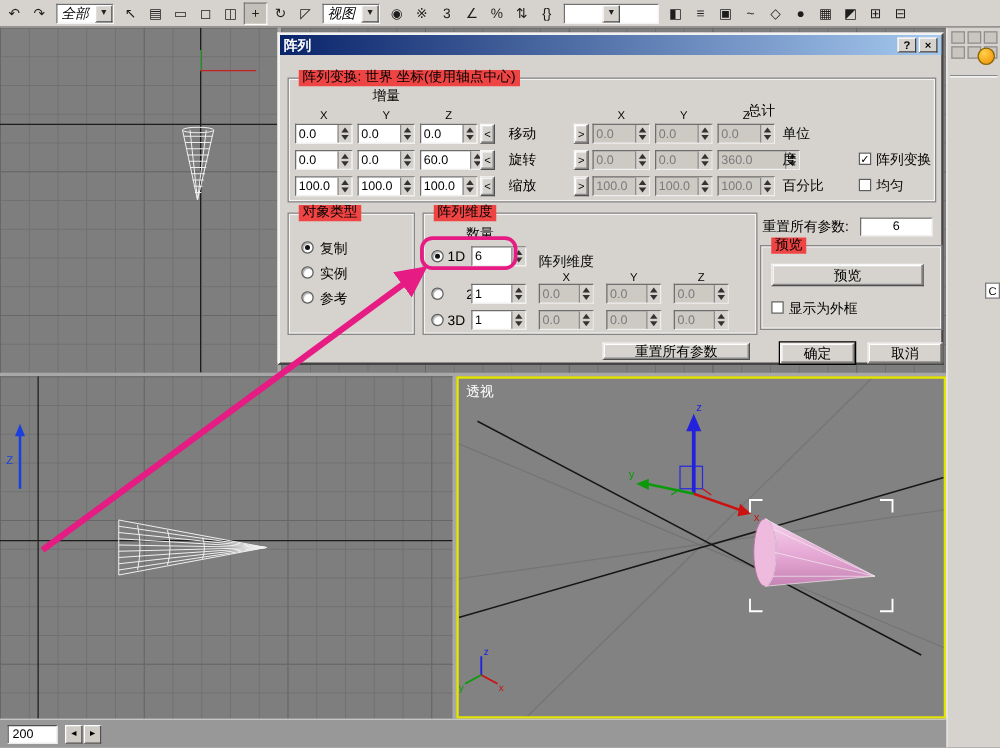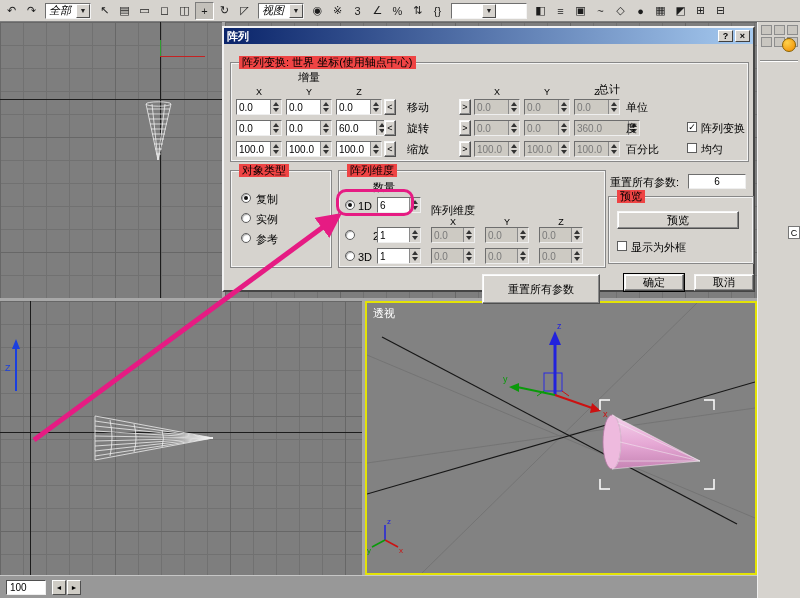--- a/index.html
+++ b/index.html
@@ -402,41 +402,41 @@
   <span class="lbl" style="left:386px;top:148px">重置所有参数:</span>
   <span style="position:absolute;left:464px;top:146px;width:58px;height:15px;background:#fff;border:1px solid;border-color:#6e6e6e #efefef #efefef #6e6e6e;font-size:10px;text-align:center;line-height:13px">6</span>
 
   <div class="grp" style="left:384px;top:168px;width:146px;height:68px">
     <span class="legend">预览</span>
     <span class="btn" style="left:8px;top:14px;width:122px;height:18px">预览</span>
     <span class="chk" style="left:8px;top:44px"></span>
     <span class="lbl" style="left:22px;top:44px">显示为外框</span>
   </div>
 
-  <span class="btn" style="left:258px;top:246px;width:118px;height:30px">重置所有参数</span>
+  <span class="btn" style="left:258px;top:246px;width:118px;height:14px">重置所有参数</span>
   <span class="btn default" style="left:400px;top:246px;width:60px;height:17px">确定</span>
   <span class="btn" style="left:470px;top:246px;width:60px;height:17px">取消</span>
 </div>
 
 <div class="rpanel">
   <div class="rtabs">
     <span class="rtab"></span>
     <span class="rtab"></span>
     <span class="rtab"></span>
     <span class="rtab"></span>
     <span class="rtab"></span>
     <span class="rtab"></span>
   </div>
   <span class="orange"></span>
   <div class="rdivider"></div>
   <span class="rfrag">C</span>
 </div>
 
 <div class="sbar">
-  <span class="frame">100</span>
+  <span class="frame">200</span>
   <span class="sarr" style="left:52px">◄</span>
   <span class="sarr" style="left:67px">►</span>
 </div>
 
 <div class="hl"></div>
 <svg id="anno" width="800" height="598" viewBox="0 0 800 598">
   <defs>
     <marker id="ah" markerWidth="5" markerHeight="5" refX="4" refY="2.5" orient="auto">
       <path d="M0,0 L5,2.5 L0,5 z" fill="#e61b83"></path>
     </marker>

